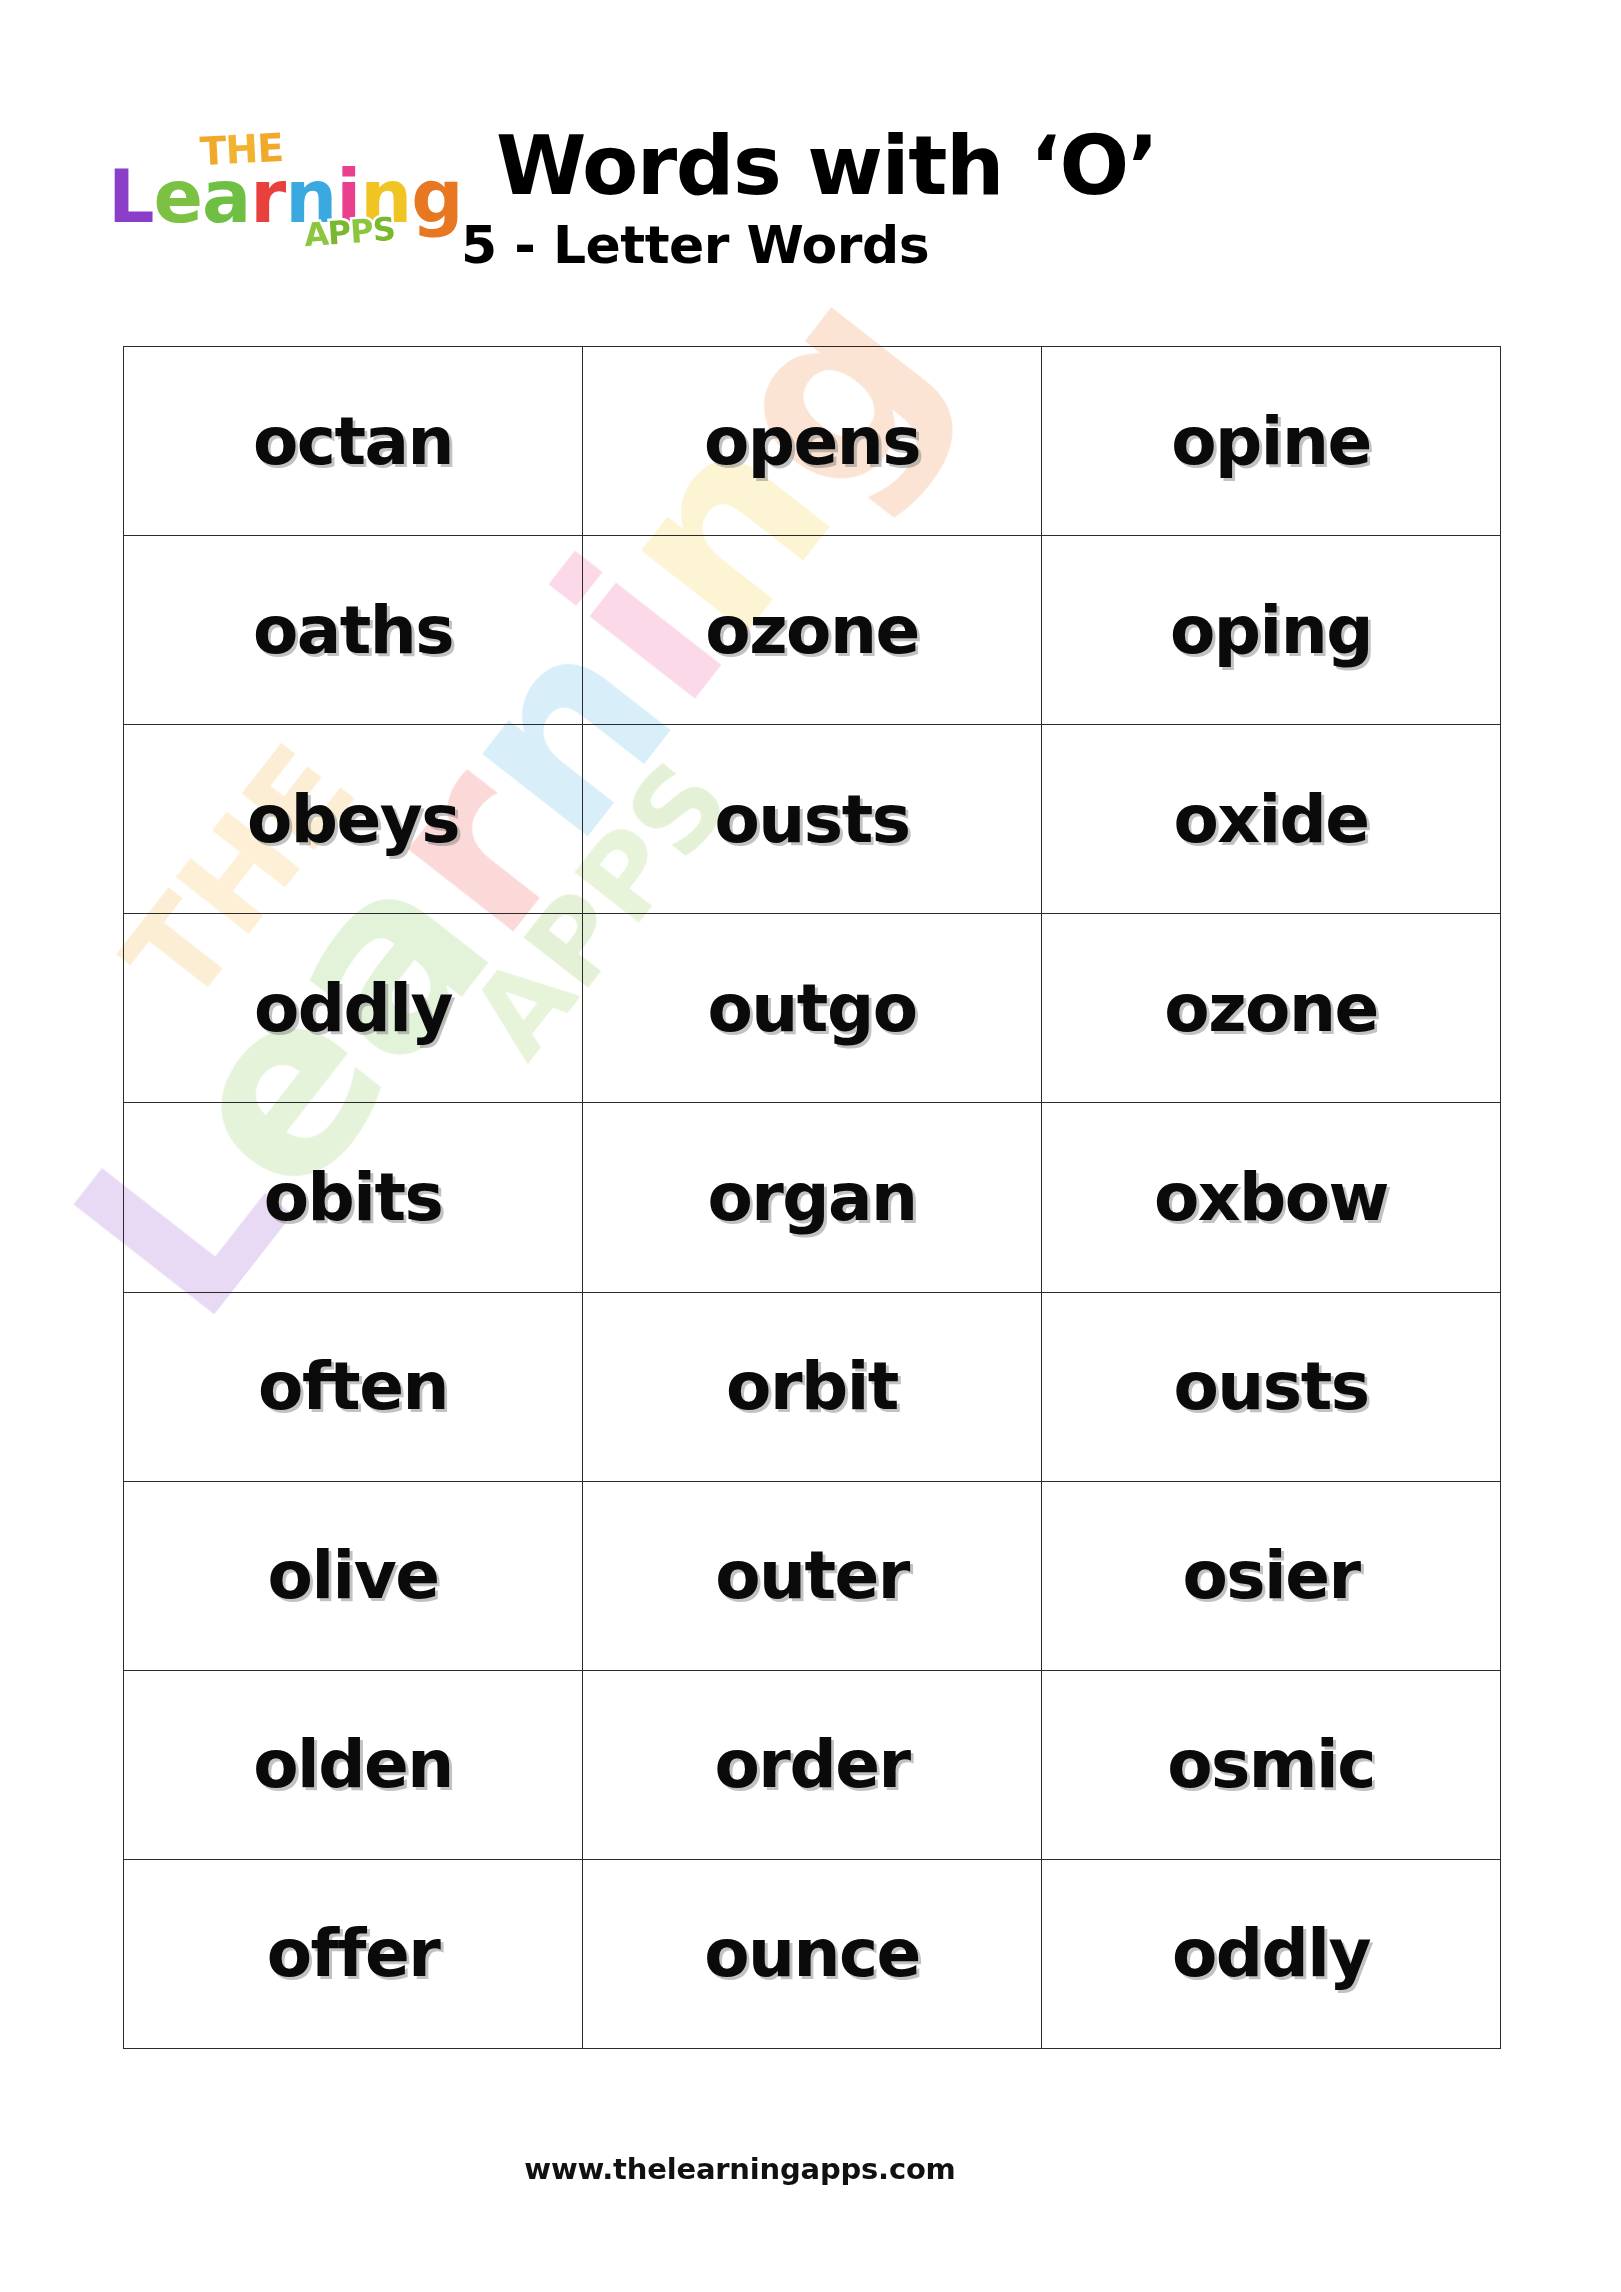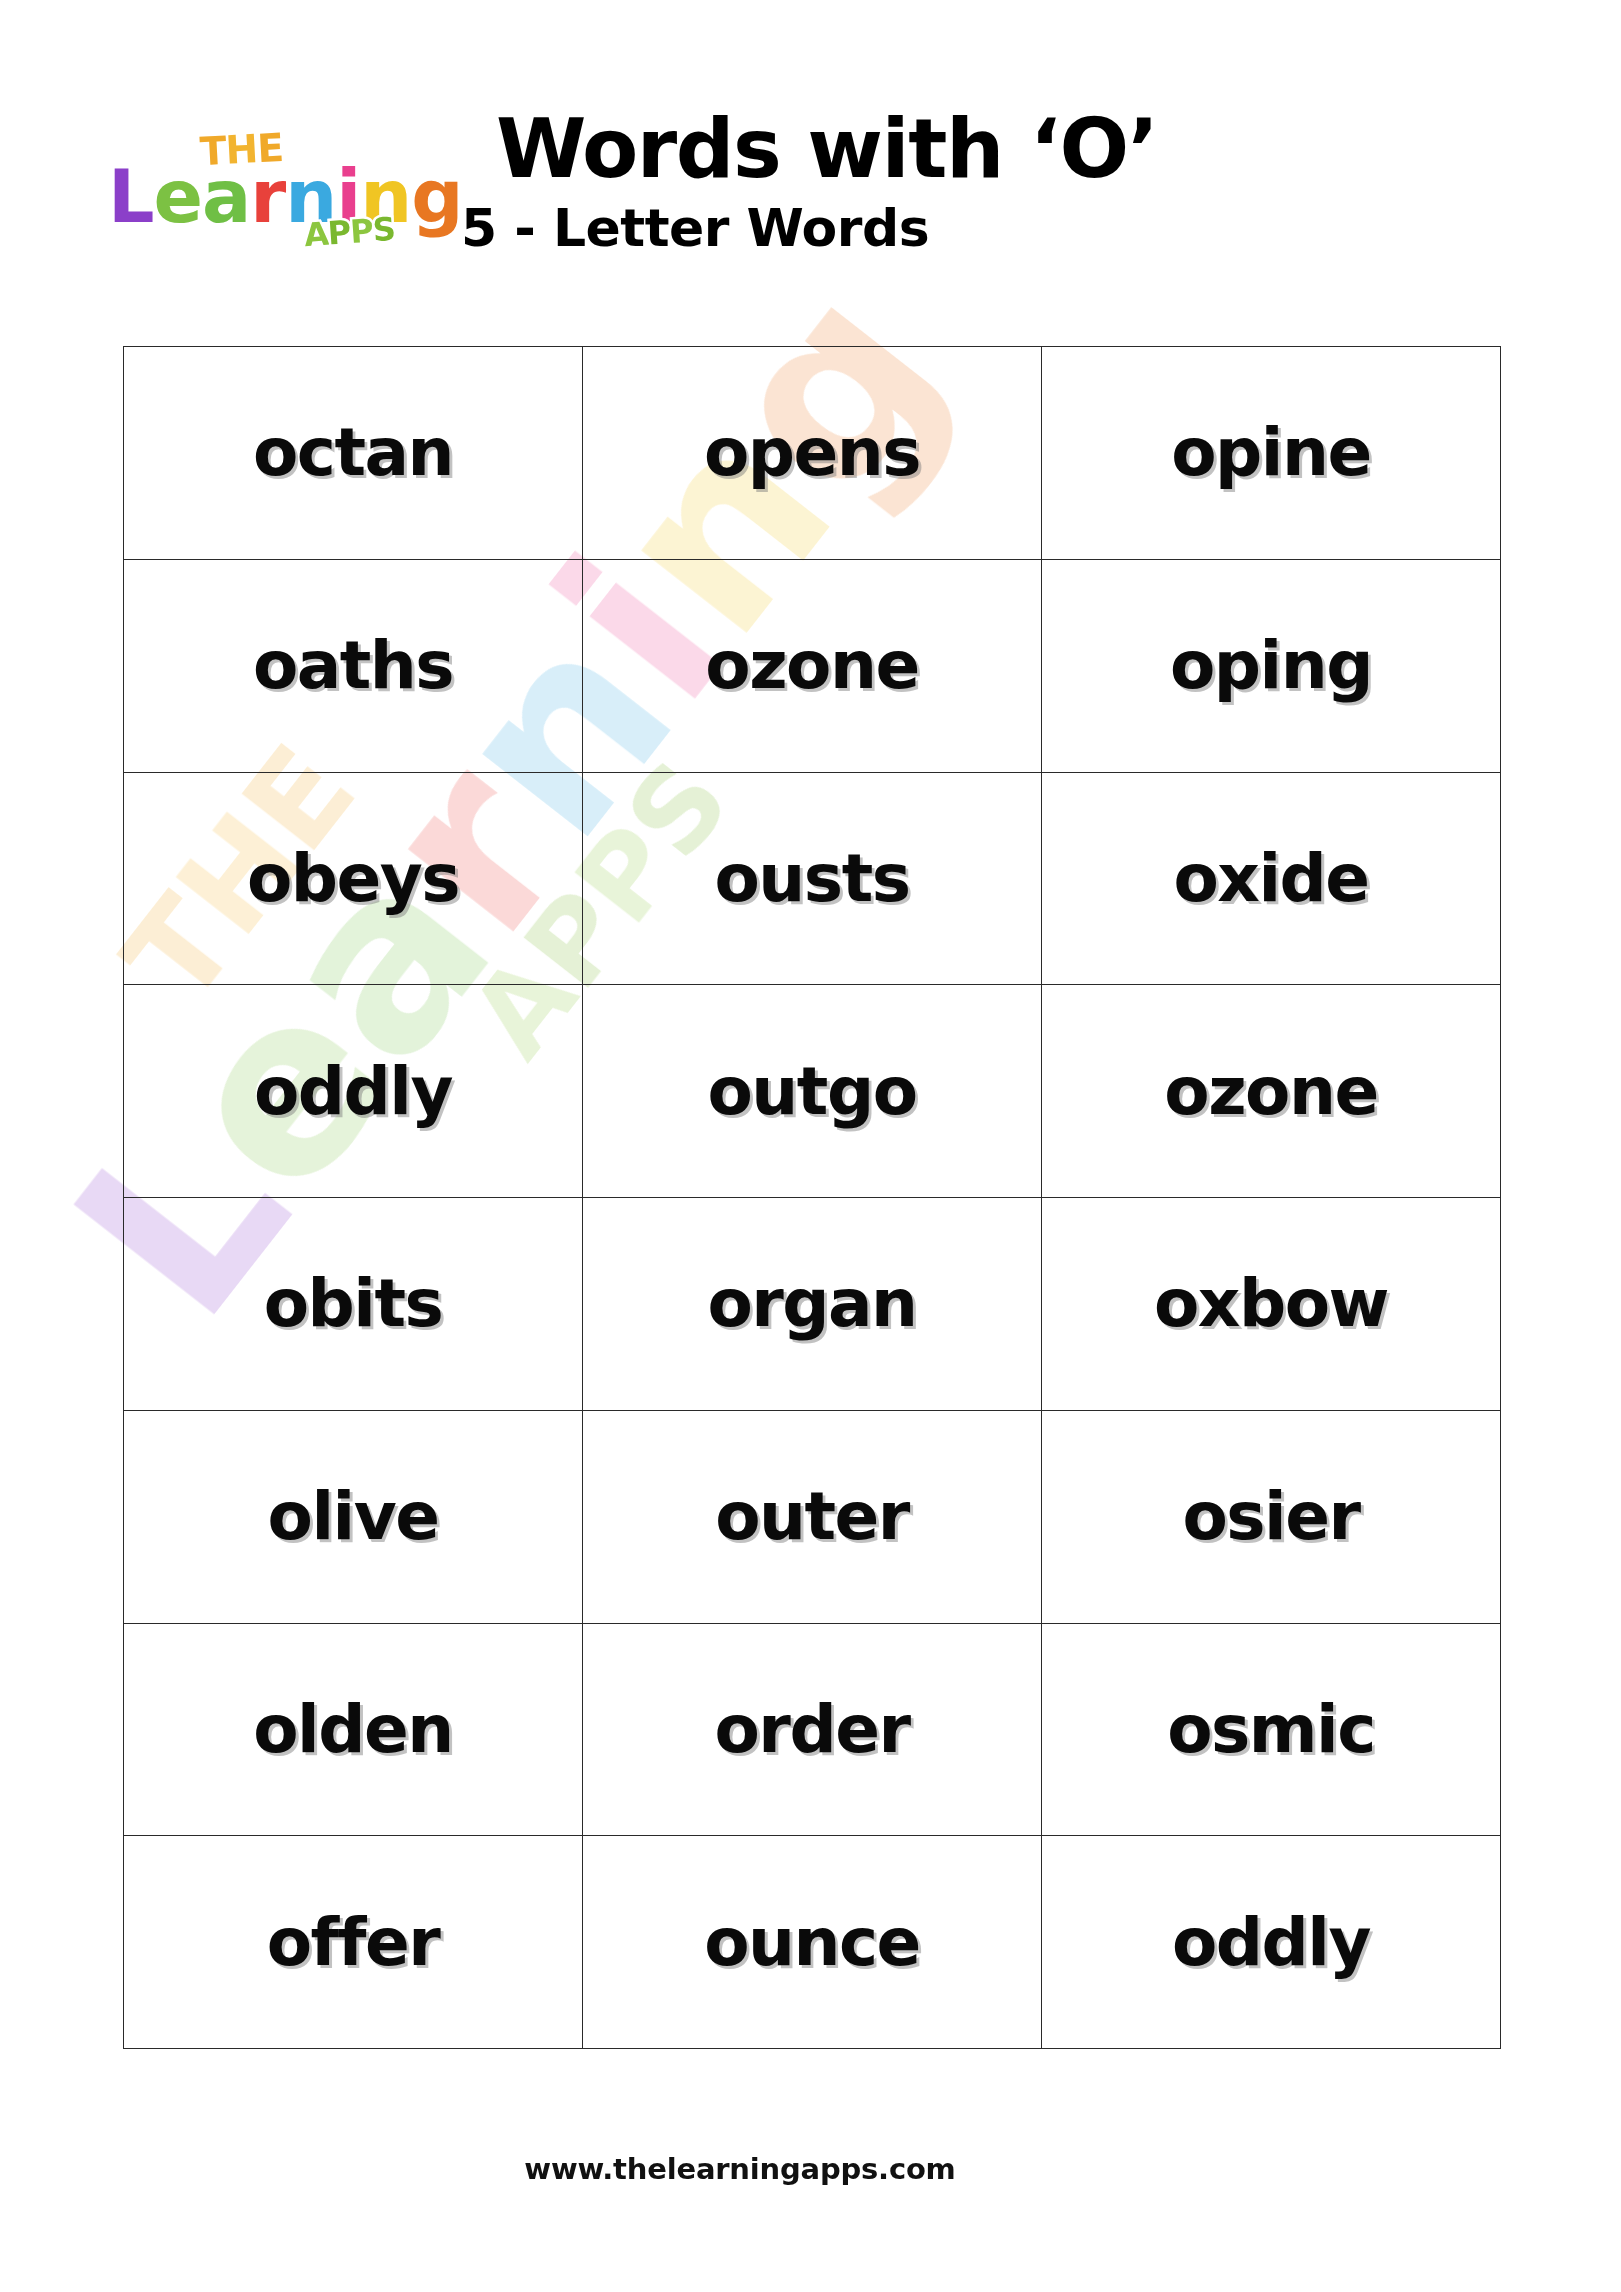--- a/index.html
+++ b/index.html
@@ -61,21 +61,21 @@
     left: 202px;
     top: 88px;
     font-size: 32px;
     transform: rotate(-4deg);
   }
   .logo-apps span { display: inline-block; }
 
   #title-block {
     position: absolute;
     left: 461px;
-    top: 106px;
+    top: 123px;
     width: 1049px;
   }
 
   #page-title {
     font-family: "DejaVu Sans", sans-serif;
     font-weight: bold;
     font-size: 82px;
     line-height: 86px;
     color: #000000;
     letter-spacing: -1.5px;
@@ -225,20 +225,25 @@
         <td><span class="word">oddly</span></td>
         <td><span class="word">outgo</span></td>
         <td><span class="word">ozone</span></td>
       </tr>
       <tr>
         <td><span class="word">obits</span></td>
         <td><span class="word">organ</span></td>
         <td><span class="word">oxbow</span></td>
       </tr>
       <tr>
+        <td><span class="word">often</span></td>
+        <td><span class="word">orbit</span></td>
+        <td><span class="word">ousts</span></td>
+      </tr>
+      <tr>
         <td><span class="word">olive</span></td>
         <td><span class="word">outer</span></td>
         <td><span class="word">osier</span></td>
       </tr>
       <tr>
         <td><span class="word">olden</span></td>
         <td><span class="word">order</span></td>
         <td><span class="word">osmic</span></td>
       </tr>
       <tr>

